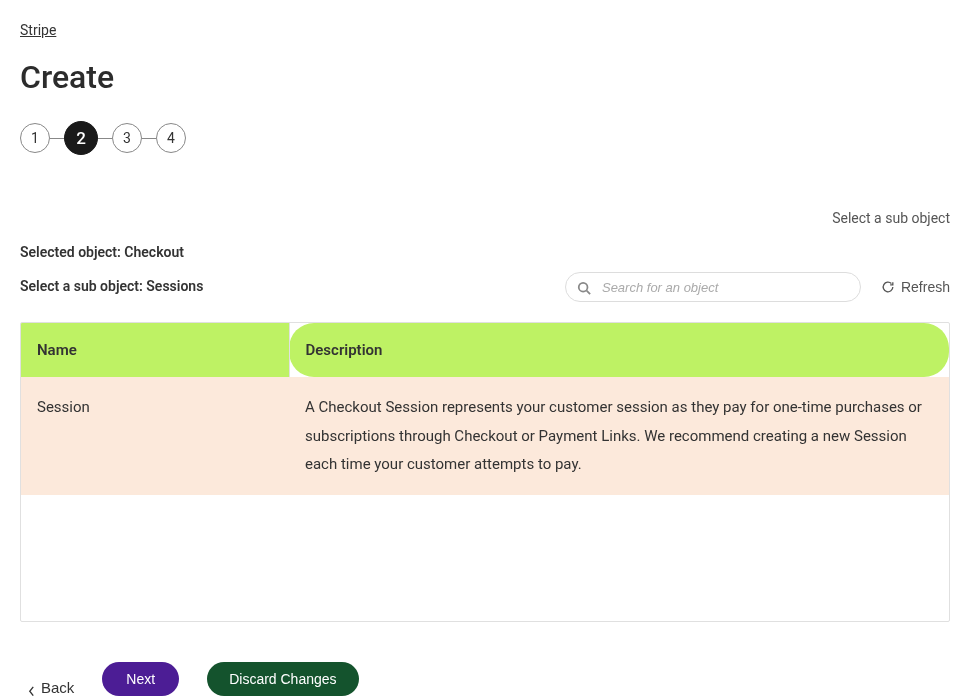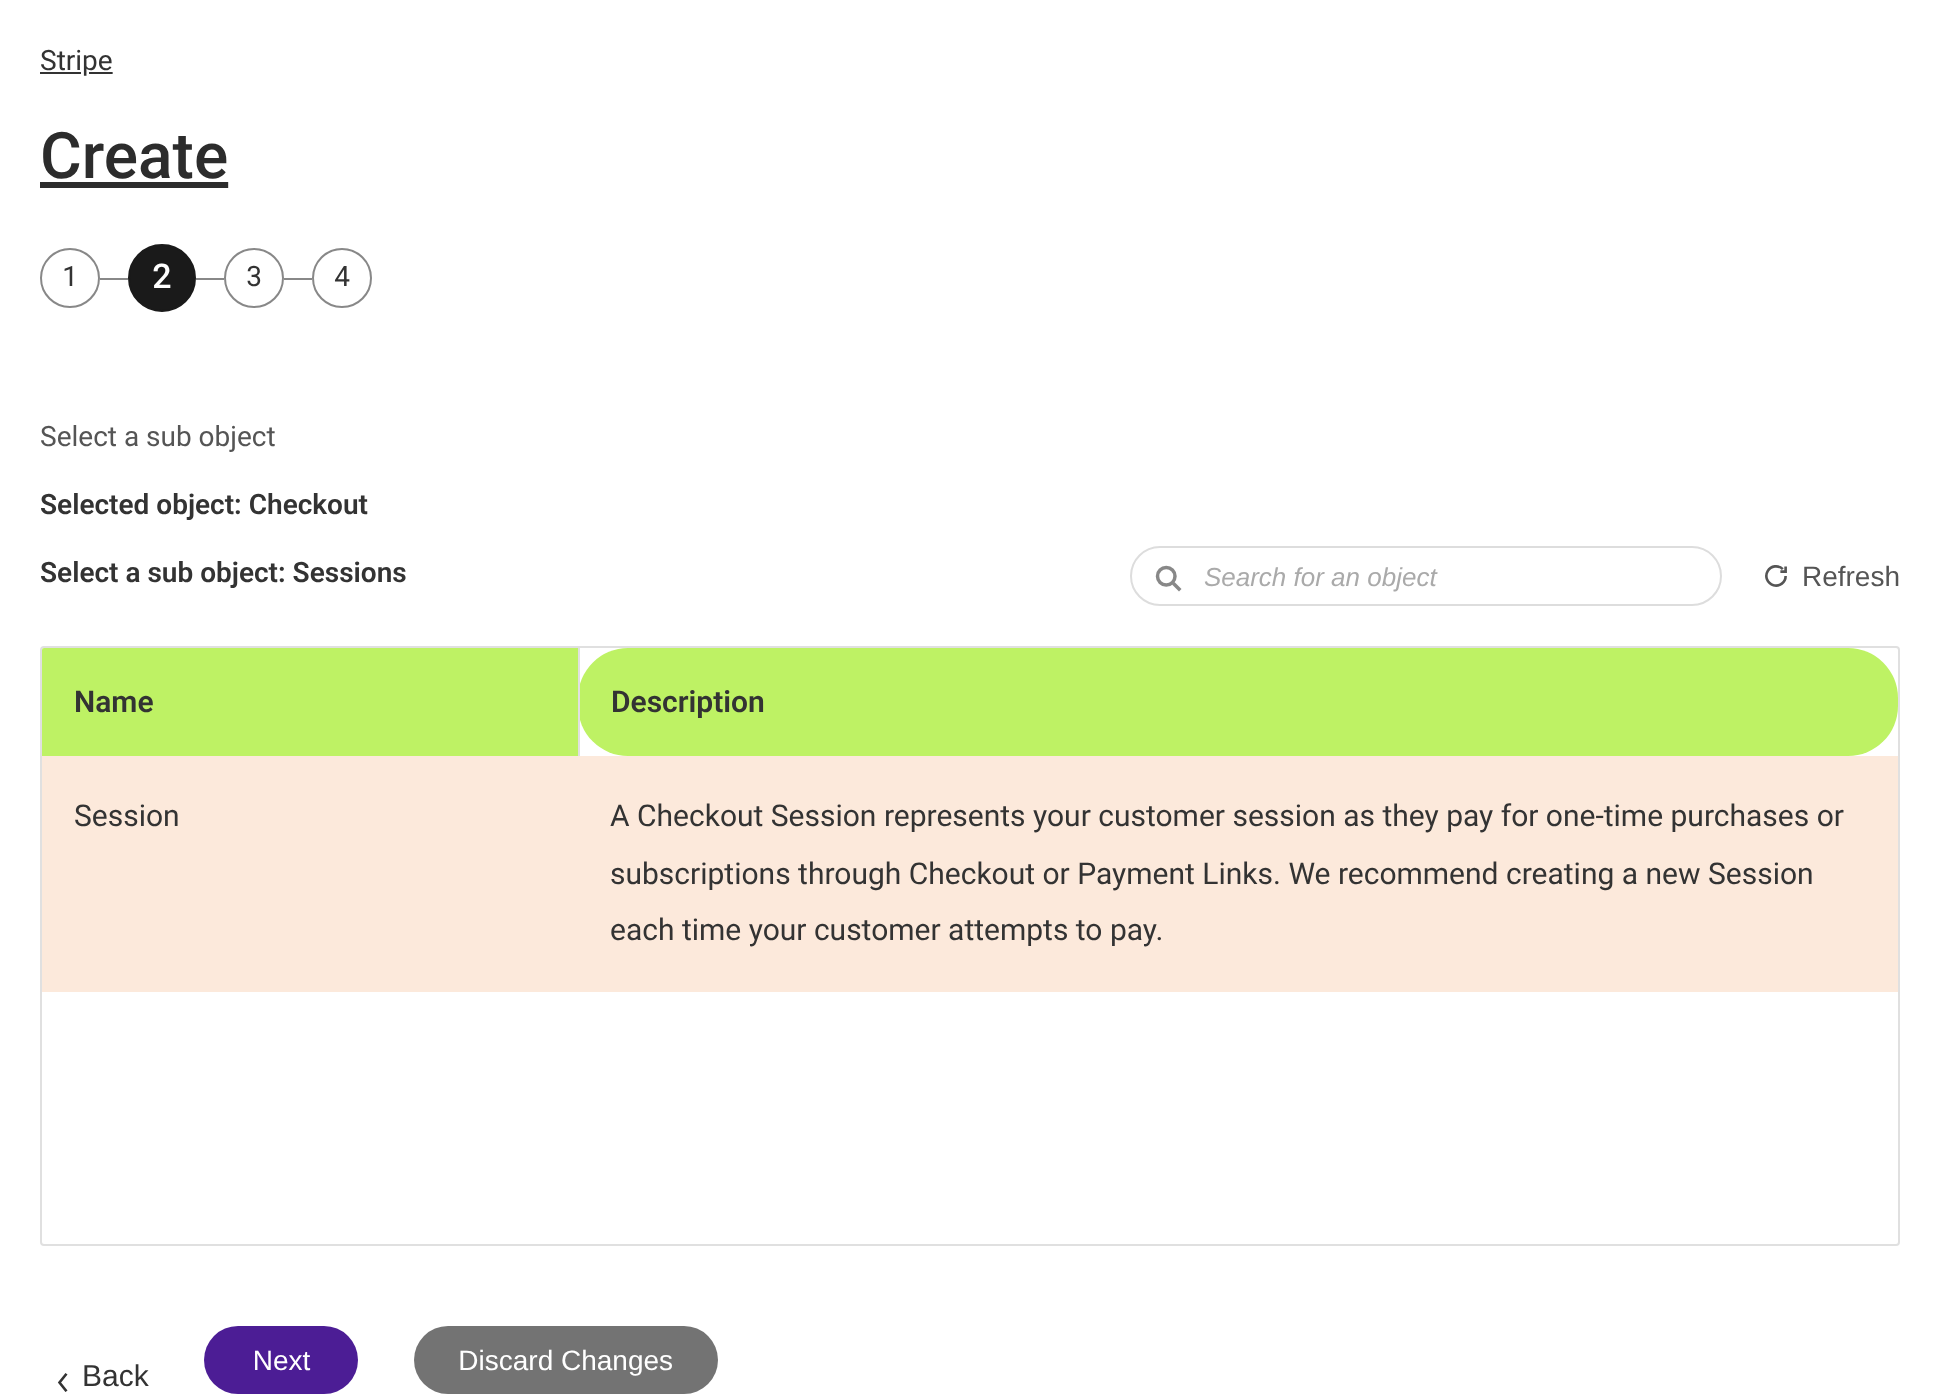--- a/index.html
+++ b/index.html
@@ -22,21 +22,20 @@
       text-decoration: underline;
       cursor: pointer;
       margin-bottom: 20px;
       display: inline-block;
     }
     .page-title {
       font-size: 32px;
       font-weight: 500;
       color: #2c2c2c;
       margin-bottom: 25px;
-      text-decoration: underline;
     }
     .stepper {
       display: flex;
       align-items: center;
       margin-bottom: 55px;
     }
     .step {
       width: 30px;
       height: 30px;
       border-radius: 50%;
@@ -60,20 +59,21 @@
     }
     .step-line {
       width: 14px;
       height: 1px;
       background: #888;
     }
     .subtext {
       font-size: 14px;
       color: #555;
       margin-bottom: 18px;
+      text-align: right;
     }
     .bold-line {
       font-size: 14px;
       font-weight: 600;
       color: #333;
       margin-bottom: 18px;
     }
     .search-refresh-row {
       display: flex;
       align-items: center;
@@ -186,21 +186,21 @@
       background: #4c1d95;
       color: #fff;
       border: none;
       border-radius: 18px;
       padding: 9px 24px;
       font-size: 14px;
       font-weight: 500;
       cursor: pointer;
     }
     .discard-btn {
-      background: #737373;
+      background: #14532d;
       color: #fff;
       border: none;
       border-radius: 18px;
       padding: 9px 22px;
       font-size: 14px;
       font-weight: 500;
       cursor: pointer;
     }
   </style>
 </head>

